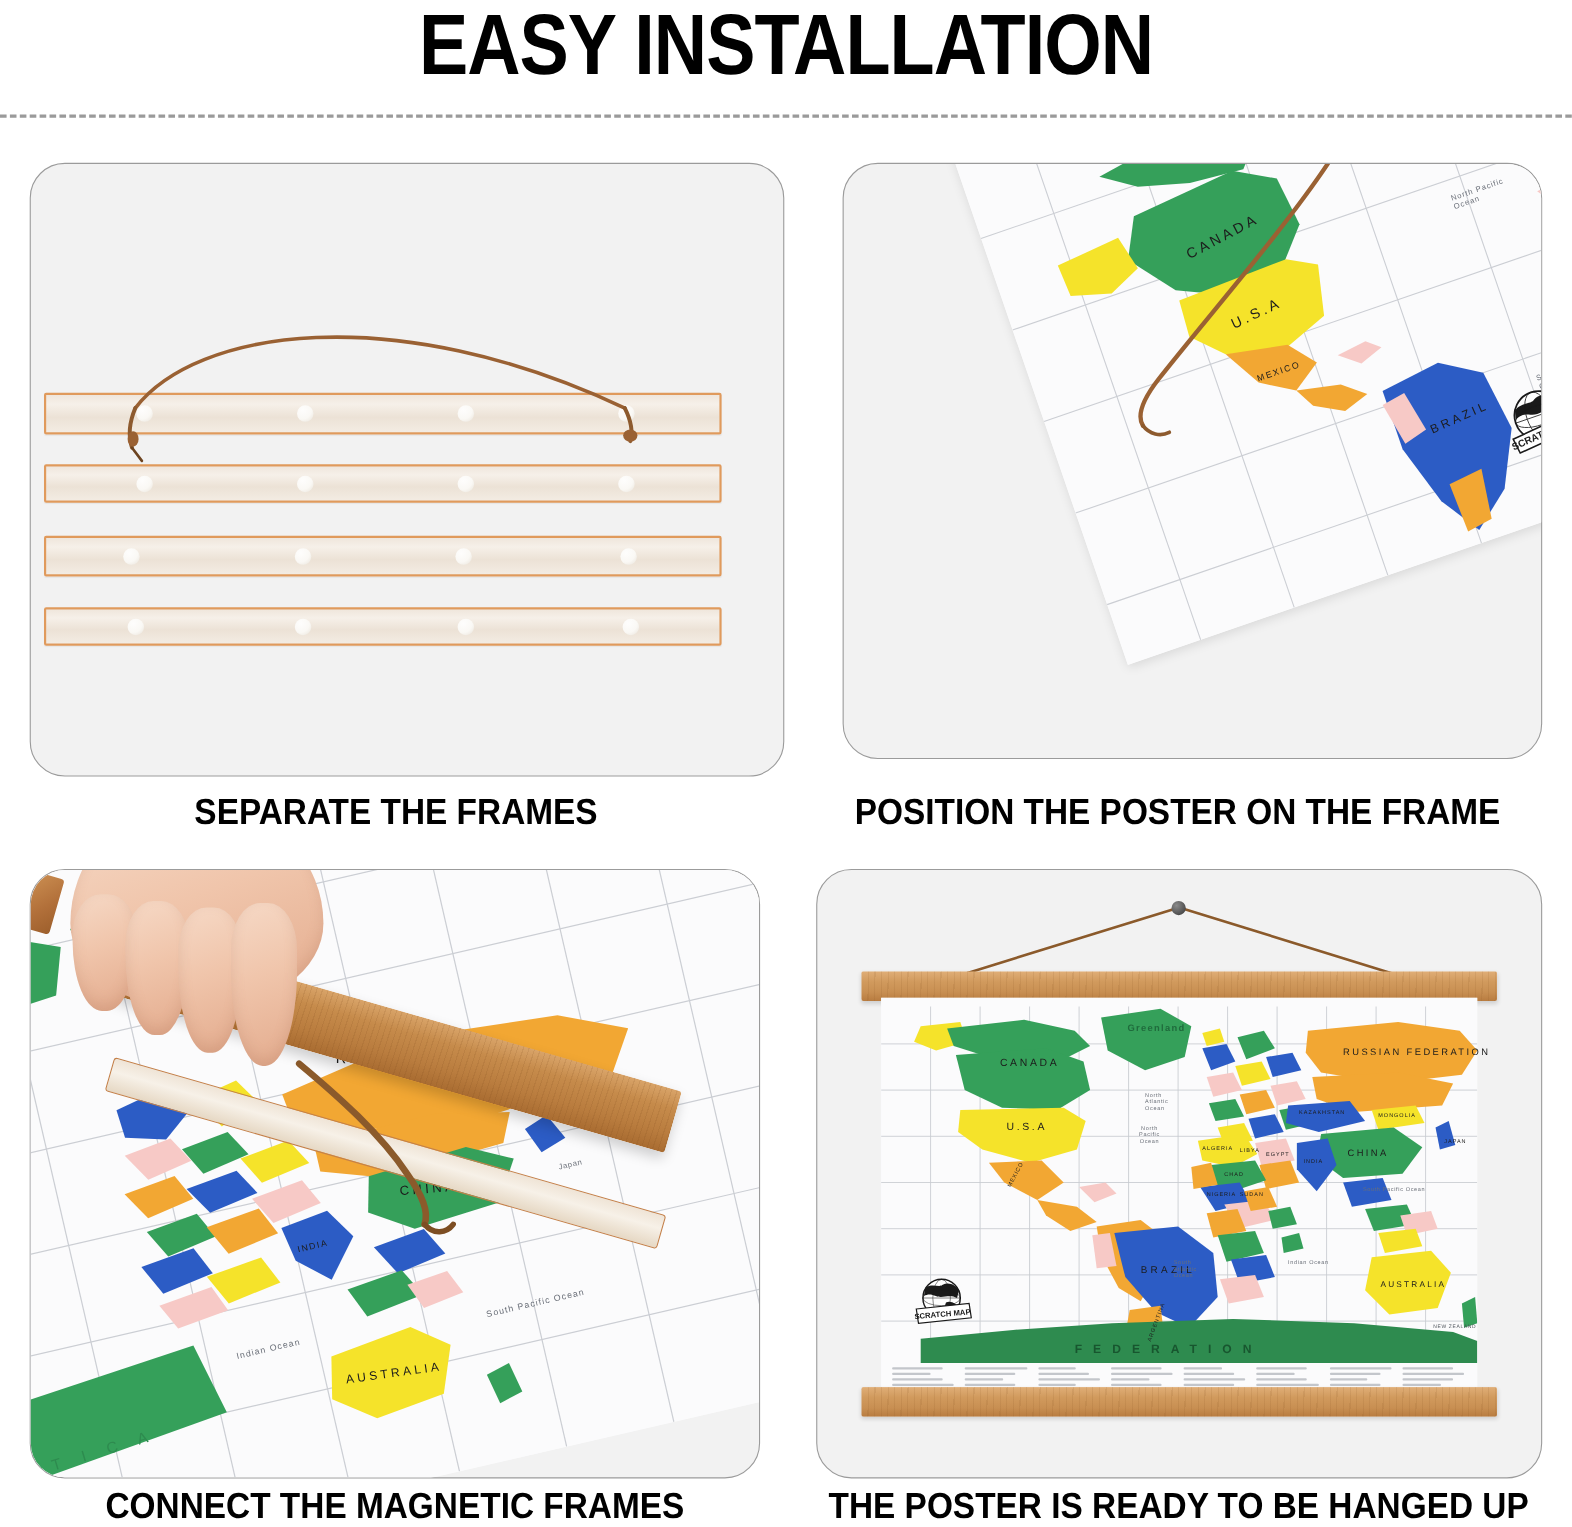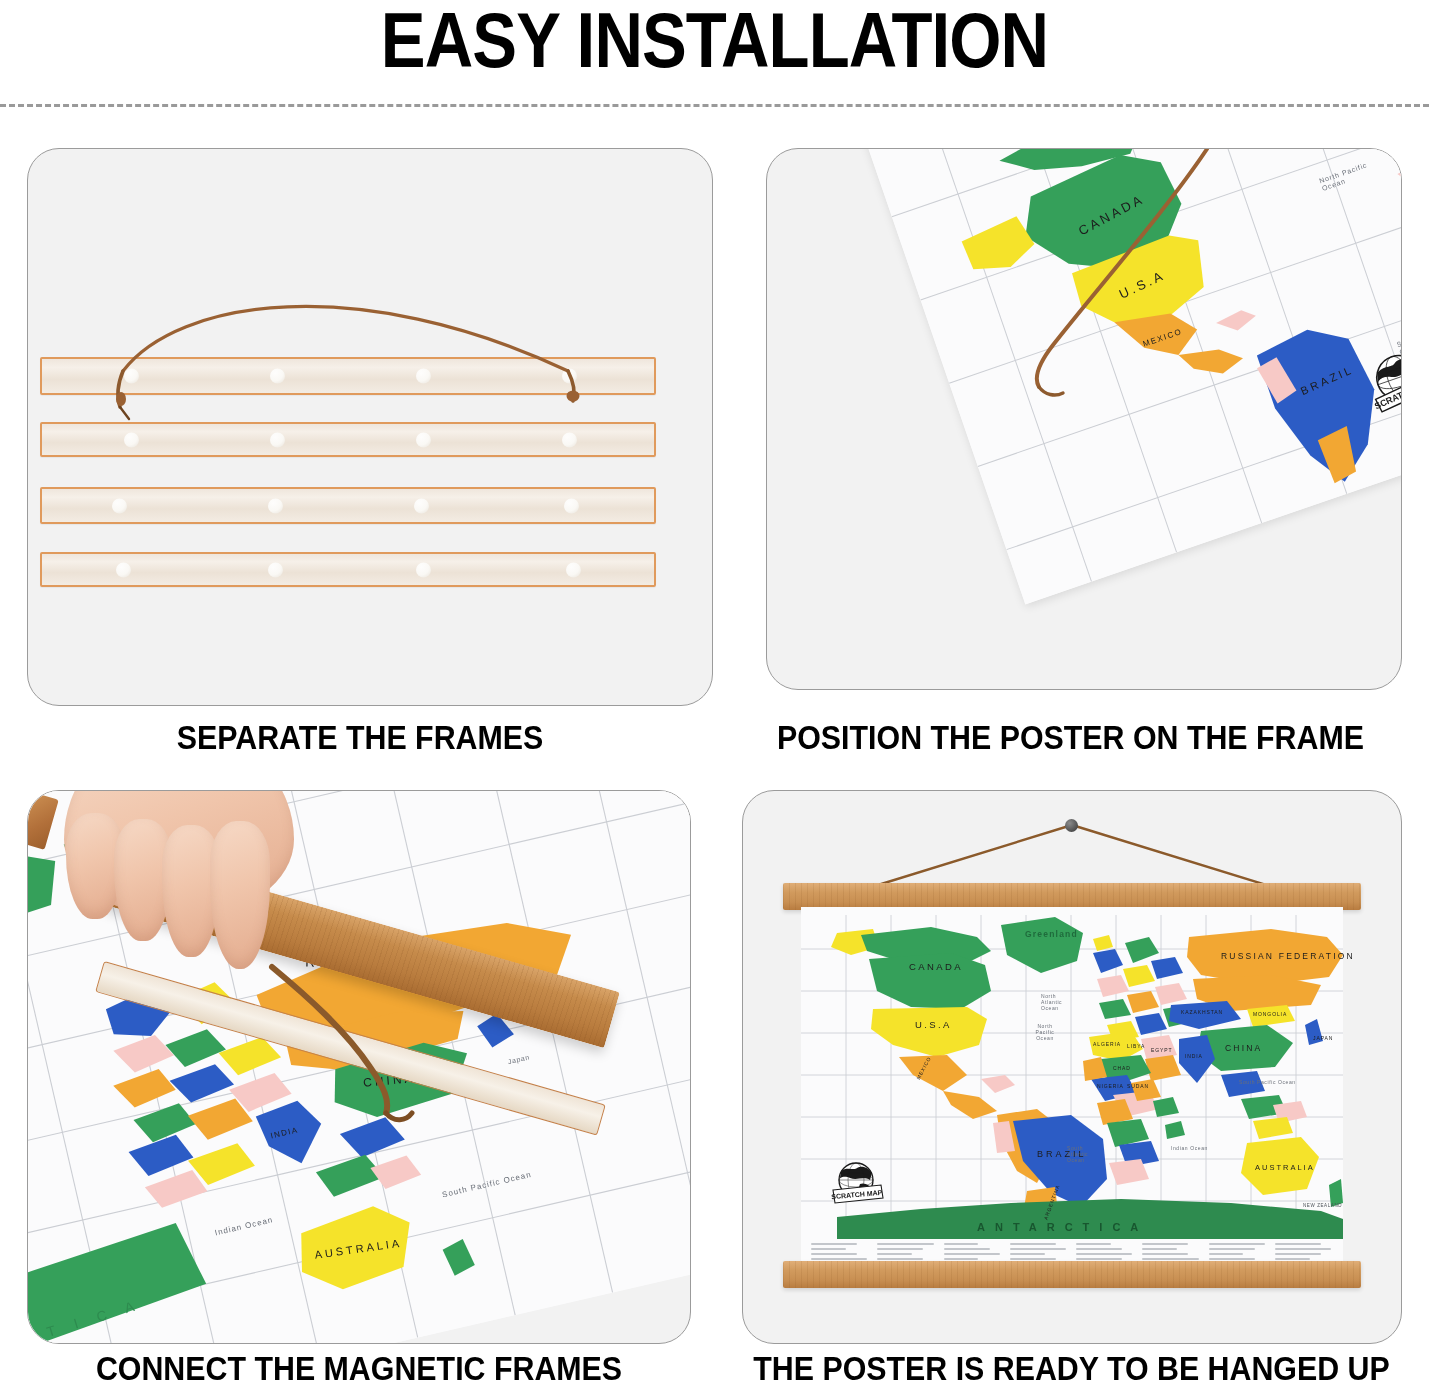--- a/index.html
+++ b/index.html
@@ -513,21 +513,21 @@
       <div class="maplabel" style="left:512px;top:128px;font-size:5px;letter-spacing:.9px;">JAPAN</div>
       <div class="maplabel" style="left:384px;top:146px;font-size:5px;letter-spacing:.9px;">INDIA</div>
       <div class="maplabel" style="left:292px;top:134px;font-size:5px;letter-spacing:.9px;">ALGERIA</div>
       <div class="maplabel" style="left:326px;top:136px;font-size:5px;letter-spacing:.9px;">LIBYA</div>
       <div class="maplabel" style="left:350px;top:140px;font-size:5px;letter-spacing:.9px;">EGYPT</div>
       <div class="maplabel" style="left:312px;top:158px;font-size:5px;letter-spacing:.9px;">CHAD</div>
       <div class="maplabel" style="left:326px;top:176px;font-size:5px;letter-spacing:.9px;">SUDAN</div>
       <div class="maplabel" style="left:296px;top:176px;font-size:5px;letter-spacing:.9px;">NIGERIA</div>
       <div class="maplabel" style="left:454px;top:256px;font-size:7.5px;letter-spacing:2px;">AUSTRALIA</div>
       <div class="maplabel" style="left:502px;top:296px;font-size:4.5px;letter-spacing:.6px;color:#4b5158;">NEW ZEALAND</div>
-      <div class="maplabel" style="left:176px;top:314px;font-size:11px;letter-spacing:10px;font-weight:bold;color:#18562f;">ANTARCTICA</div>
+      <div class="maplabel" style="left:176px;top:314px;font-size:11px;letter-spacing:10px;font-weight:bold;color:#18562f;">FEDERATION</div>
       <div class="maplabel" style="left:226px;top:116px;font-size:5px;letter-spacing:.6px;color:#6a6f78;width:36px;white-space:normal;line-height:6px;text-align:center;">North Pacific Ocean</div>
       <div class="maplabel" style="left:438px;top:172px;font-size:5px;letter-spacing:.6px;color:#6a6f78;">South Pacific Ocean</div>
       <div class="maplabel" style="left:370px;top:238px;font-size:5px;letter-spacing:.6px;color:#6a6f78;">Indian Ocean</div>
       <div class="maplabel" style="left:240px;top:86px;font-size:5px;letter-spacing:.6px;color:#6a6f78;width:34px;white-space:normal;line-height:6px;">North Atlantic Ocean</div>
       <div class="maplabel" style="left:266px;top:238px;font-size:5px;letter-spacing:.6px;color:#6a6f78;width:34px;white-space:normal;line-height:6px;">South Atlantic Ocean</div>
 
       <svg class="sm-logo" style="left:28px;top:252px;width:58px;height:52px;" viewBox="0 0 58 52">
         <circle cx="27" cy="21" r="17" fill="#fff" stroke="#1a1a1a" stroke-width="1.3"></circle>
         <path d="M12 12 C18 7, 25 12, 28 9 C33 6, 40 9, 43 14 L41 21 C34 17, 28 22, 21 19 C16 17, 14 18, 11 19 Z" fill="#1a1a1a"></path>
         <path d="M31 25 C36 23, 41 27, 43 30 L39 37 C34 35, 31 31, 30 28 Z" fill="#1a1a1a"></path>

